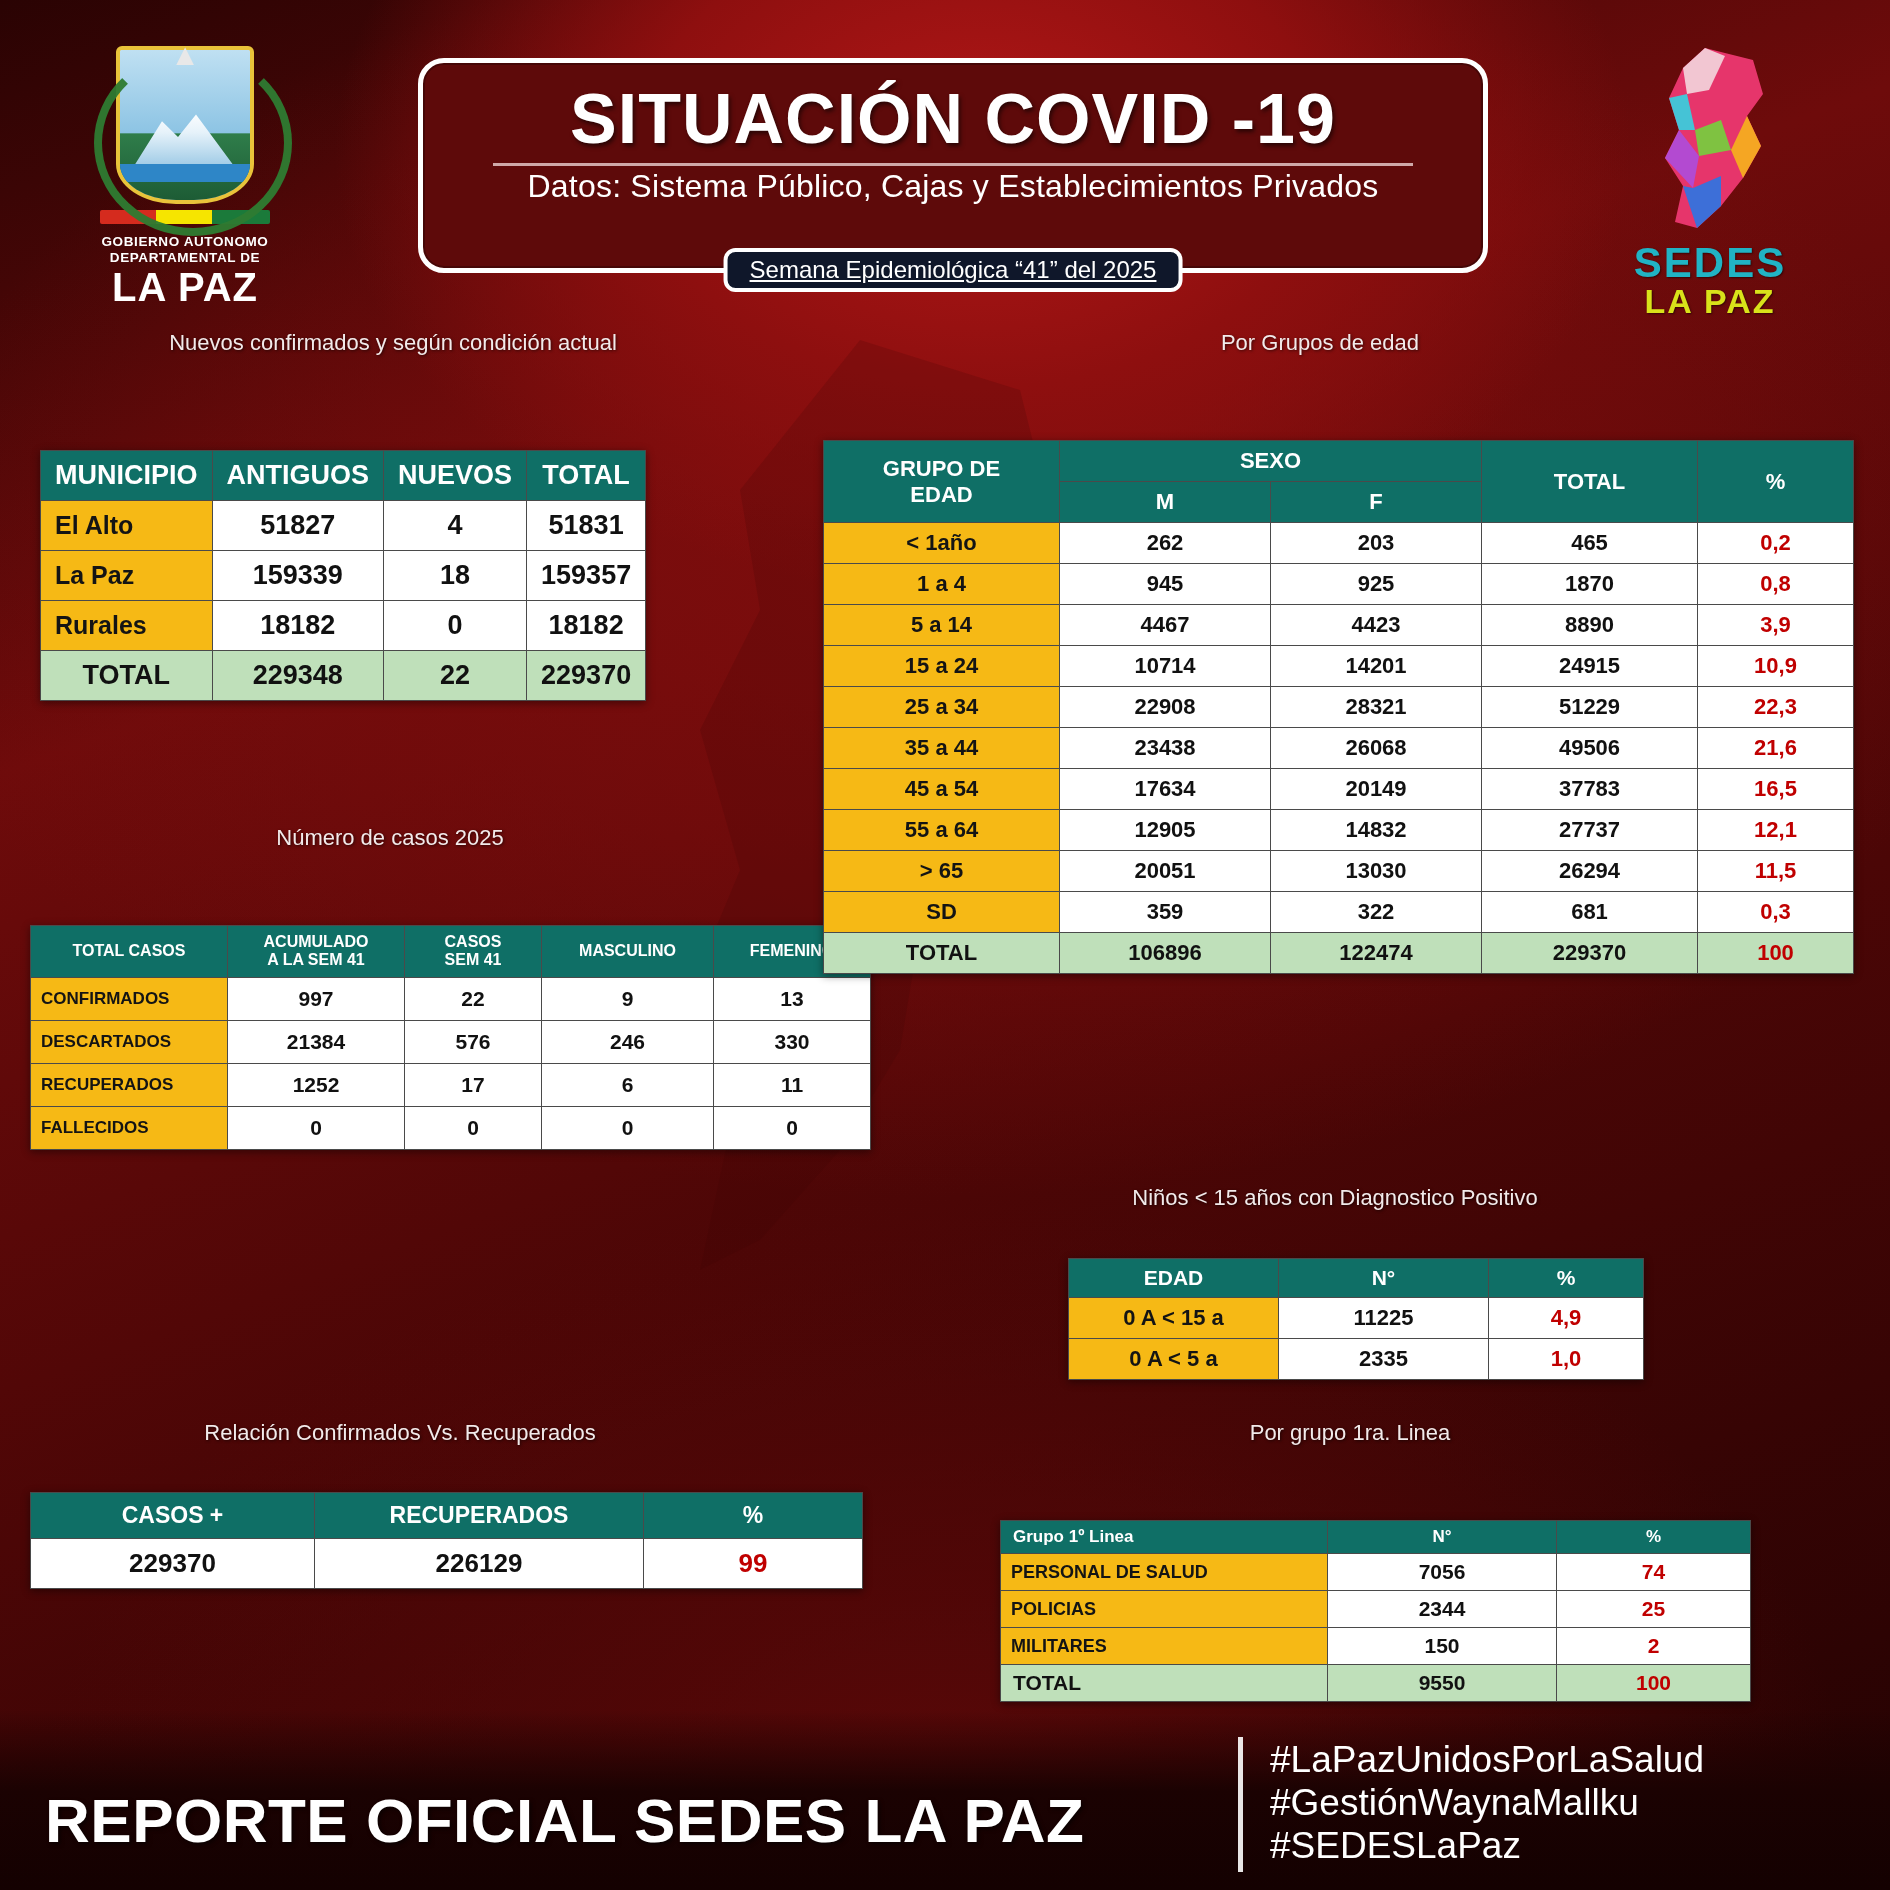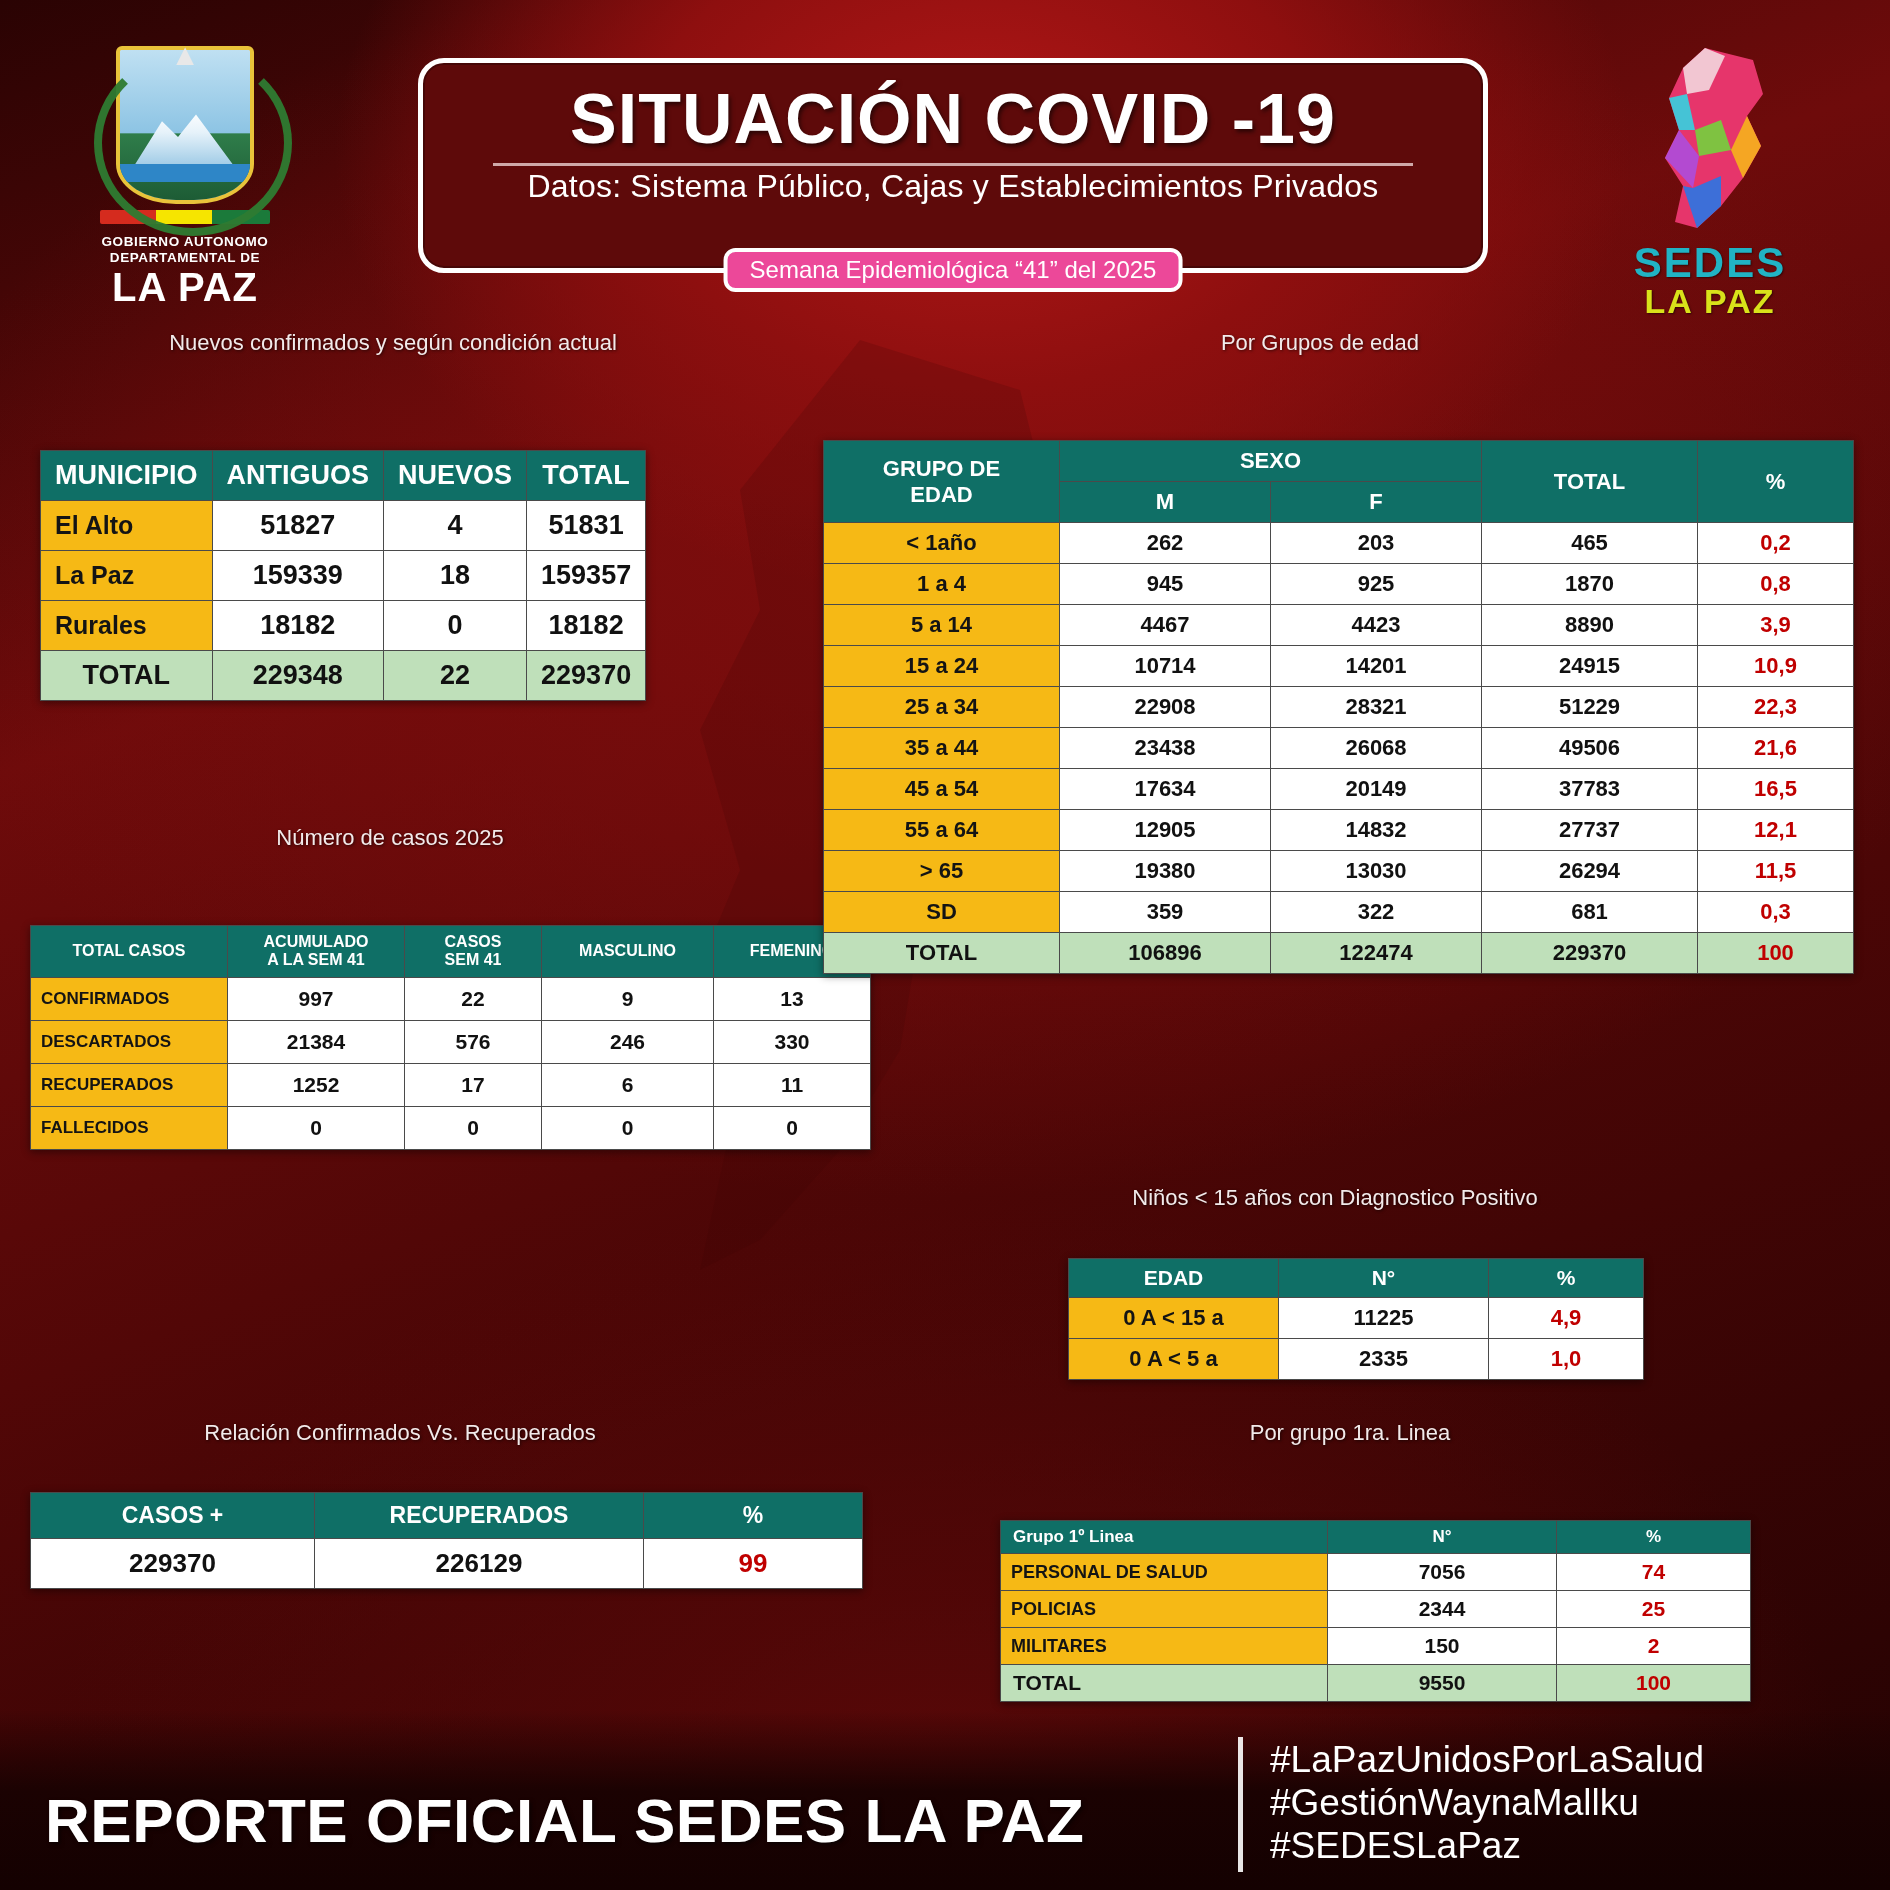--- a/index.html
+++ b/index.html
@@ -78,22 +78,22 @@
     text-shadow:2px 3px 4px rgba(0,0,0,.55);
   }
   .title-rule{
     width:920px;height:3px;background:#cfa9a9;margin:4px auto 2px;
   }
   .title-sub{
     font-size:32px;font-weight:normal;letter-spacing:.2px;
   }
   .week-box{
     position:absolute;left:50%;transform:translateX(-50%);bottom:-24px;
-    background:#ec4899;border:4px solid #fff;border-radius:12px;
-    padding:4px 22px;font-size:24px;color:#fff;white-space:nowrap;
+    background:#0f172a;border:4px solid #fff;border-radius:12px;
+    padding:4px 22px;font-size:24px;color:#fff;white-space:nowrap;text-decoration:underline;
   }
 
   .sedes{
     position:absolute;right:50px;top:46px;width:260px;height:300px;text-align:center;
   }
   .sedes .dept{
     width:150px;height:190px;margin:0 auto;position:relative;
   }
   .sedes .dept svg{width:100%;height:100%;}
   .sedes .brand1{
@@ -384,21 +384,21 @@
       </tr>
       <tr>
         <td class="lbl-amber">55 a 64</td>
         <td class="num">12905</td>
         <td class="num">14832</td>
         <td class="num">27737</td>
         <td class="pct">12,1</td>
       </tr>
       <tr>
         <td class="lbl-amber">&gt; 65</td>
-        <td class="num">19380</td>
+        <td class="num">20051</td>
         <td class="num">13030</td>
         <td class="num">26294</td>
         <td class="pct">11,5</td>
       </tr>
       <tr>
         <td class="lbl-amber">SD</td>
         <td class="num">359</td>
         <td class="num">322</td>
         <td class="num">681</td>
         <td class="pct">0,3</td>

